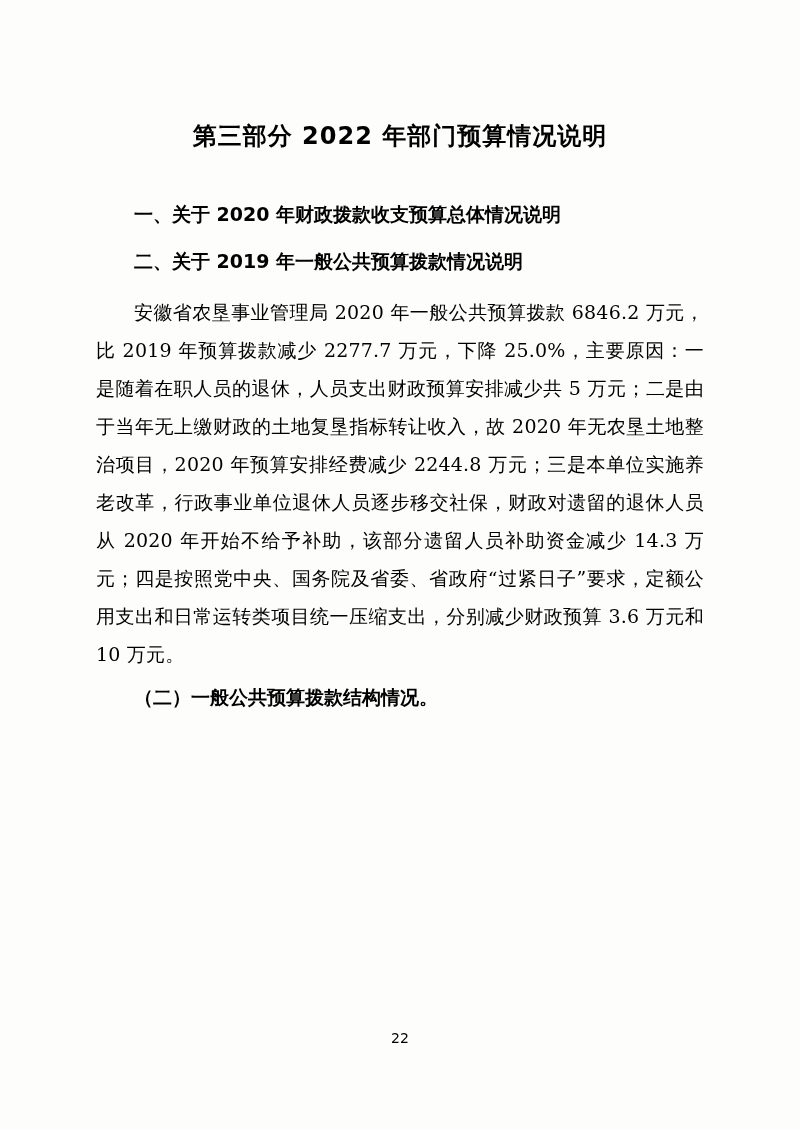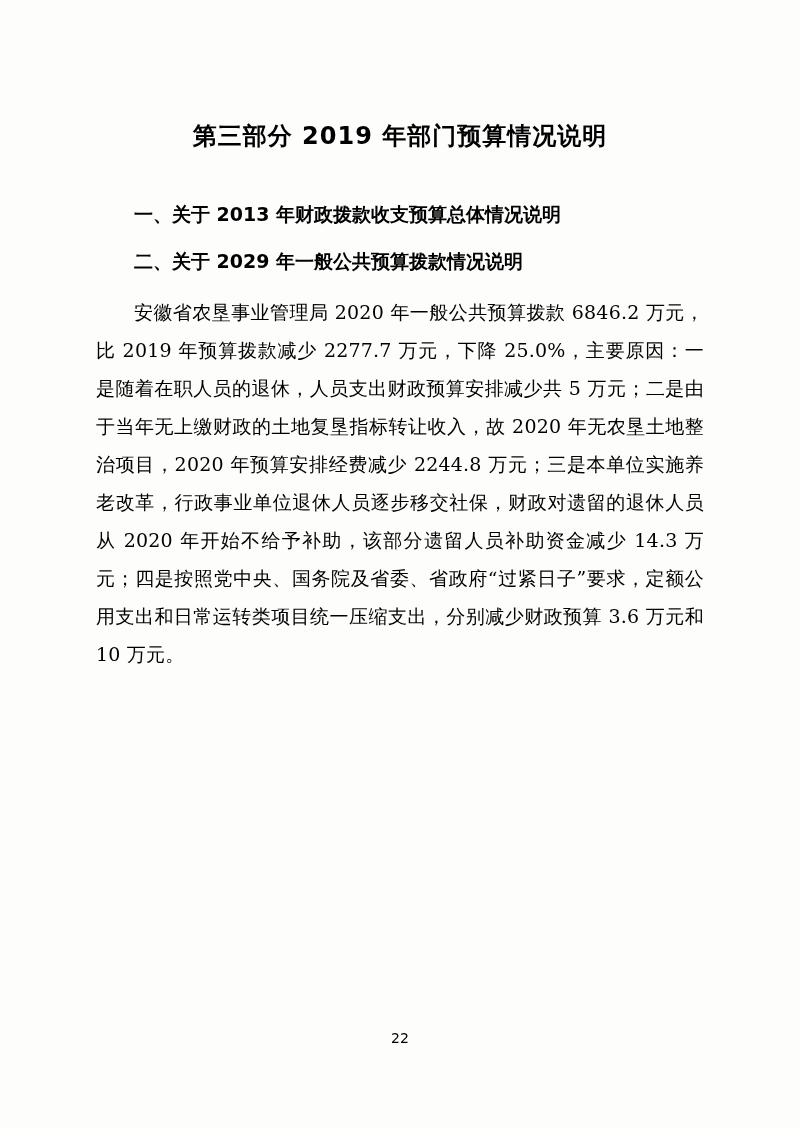--- a/index.html
+++ b/index.html
@@ -71,27 +71,28 @@
     font-size: 14px;
     font-family: "DejaVu Sans", "Liberation Sans", sans-serif;
   }
 </style>
 </head>
 <body>
 
 <div class="page">
   <div class="content">
 
-    <h1 class="doc-title">第三部分 2019 年部门预算情况说明</h1>
+    <h1 class="doc-title">第三部分 2022 年部门预算情况说明</h1>
 
-    <h2 class="heading">一、关于 2013 年财政拨款收支预算总体情况说明</h2>
+    <h2 class="heading">一、关于 2020 年财政拨款收支预算总体情况说明</h2>
 
 
-    <h2 class="heading">二、关于 2029 年一般公共预算拨款情况说明</h2>
+    <h2 class="heading">二、关于 2019 年一般公共预算拨款情况说明</h2>
 
 
     <p class="para">安徽省农垦事业管理局 2020 年一般公共预算拨款 6846.2 万元，比 2019 年预算拨款减少 2277.7 万元，下降 25.0%，主要原因：一是随着在职人员的退休，人员支出财政预算安排减少共 5 万元；二是由于当年无上缴财政的土地复垦指标转让收入，故 2020 年无农垦土地整治项目，2020 年预算安排经费减少 2244.8 万元；三是本单位实施养老改革，行政事业单位退休人员逐步移交社保，财政对遗留的退休人员从 2020 年开始不给予补助，该部分遗留人员补助资金减少 14.3 万元；四是按照党中央、国务院及省委、省政府“过紧日子”要求，定额公用支出和日常运转类项目统一压缩支出，分别减少财政预算 3.6 万元和 10 万元。</p>
 
+    <h3 class="subheading">（二）一般公共预算拨款结构情况。</h3>
 
   </div>
 
   <div class="page-number">22</div>
 </div>
 
 </body></html>

